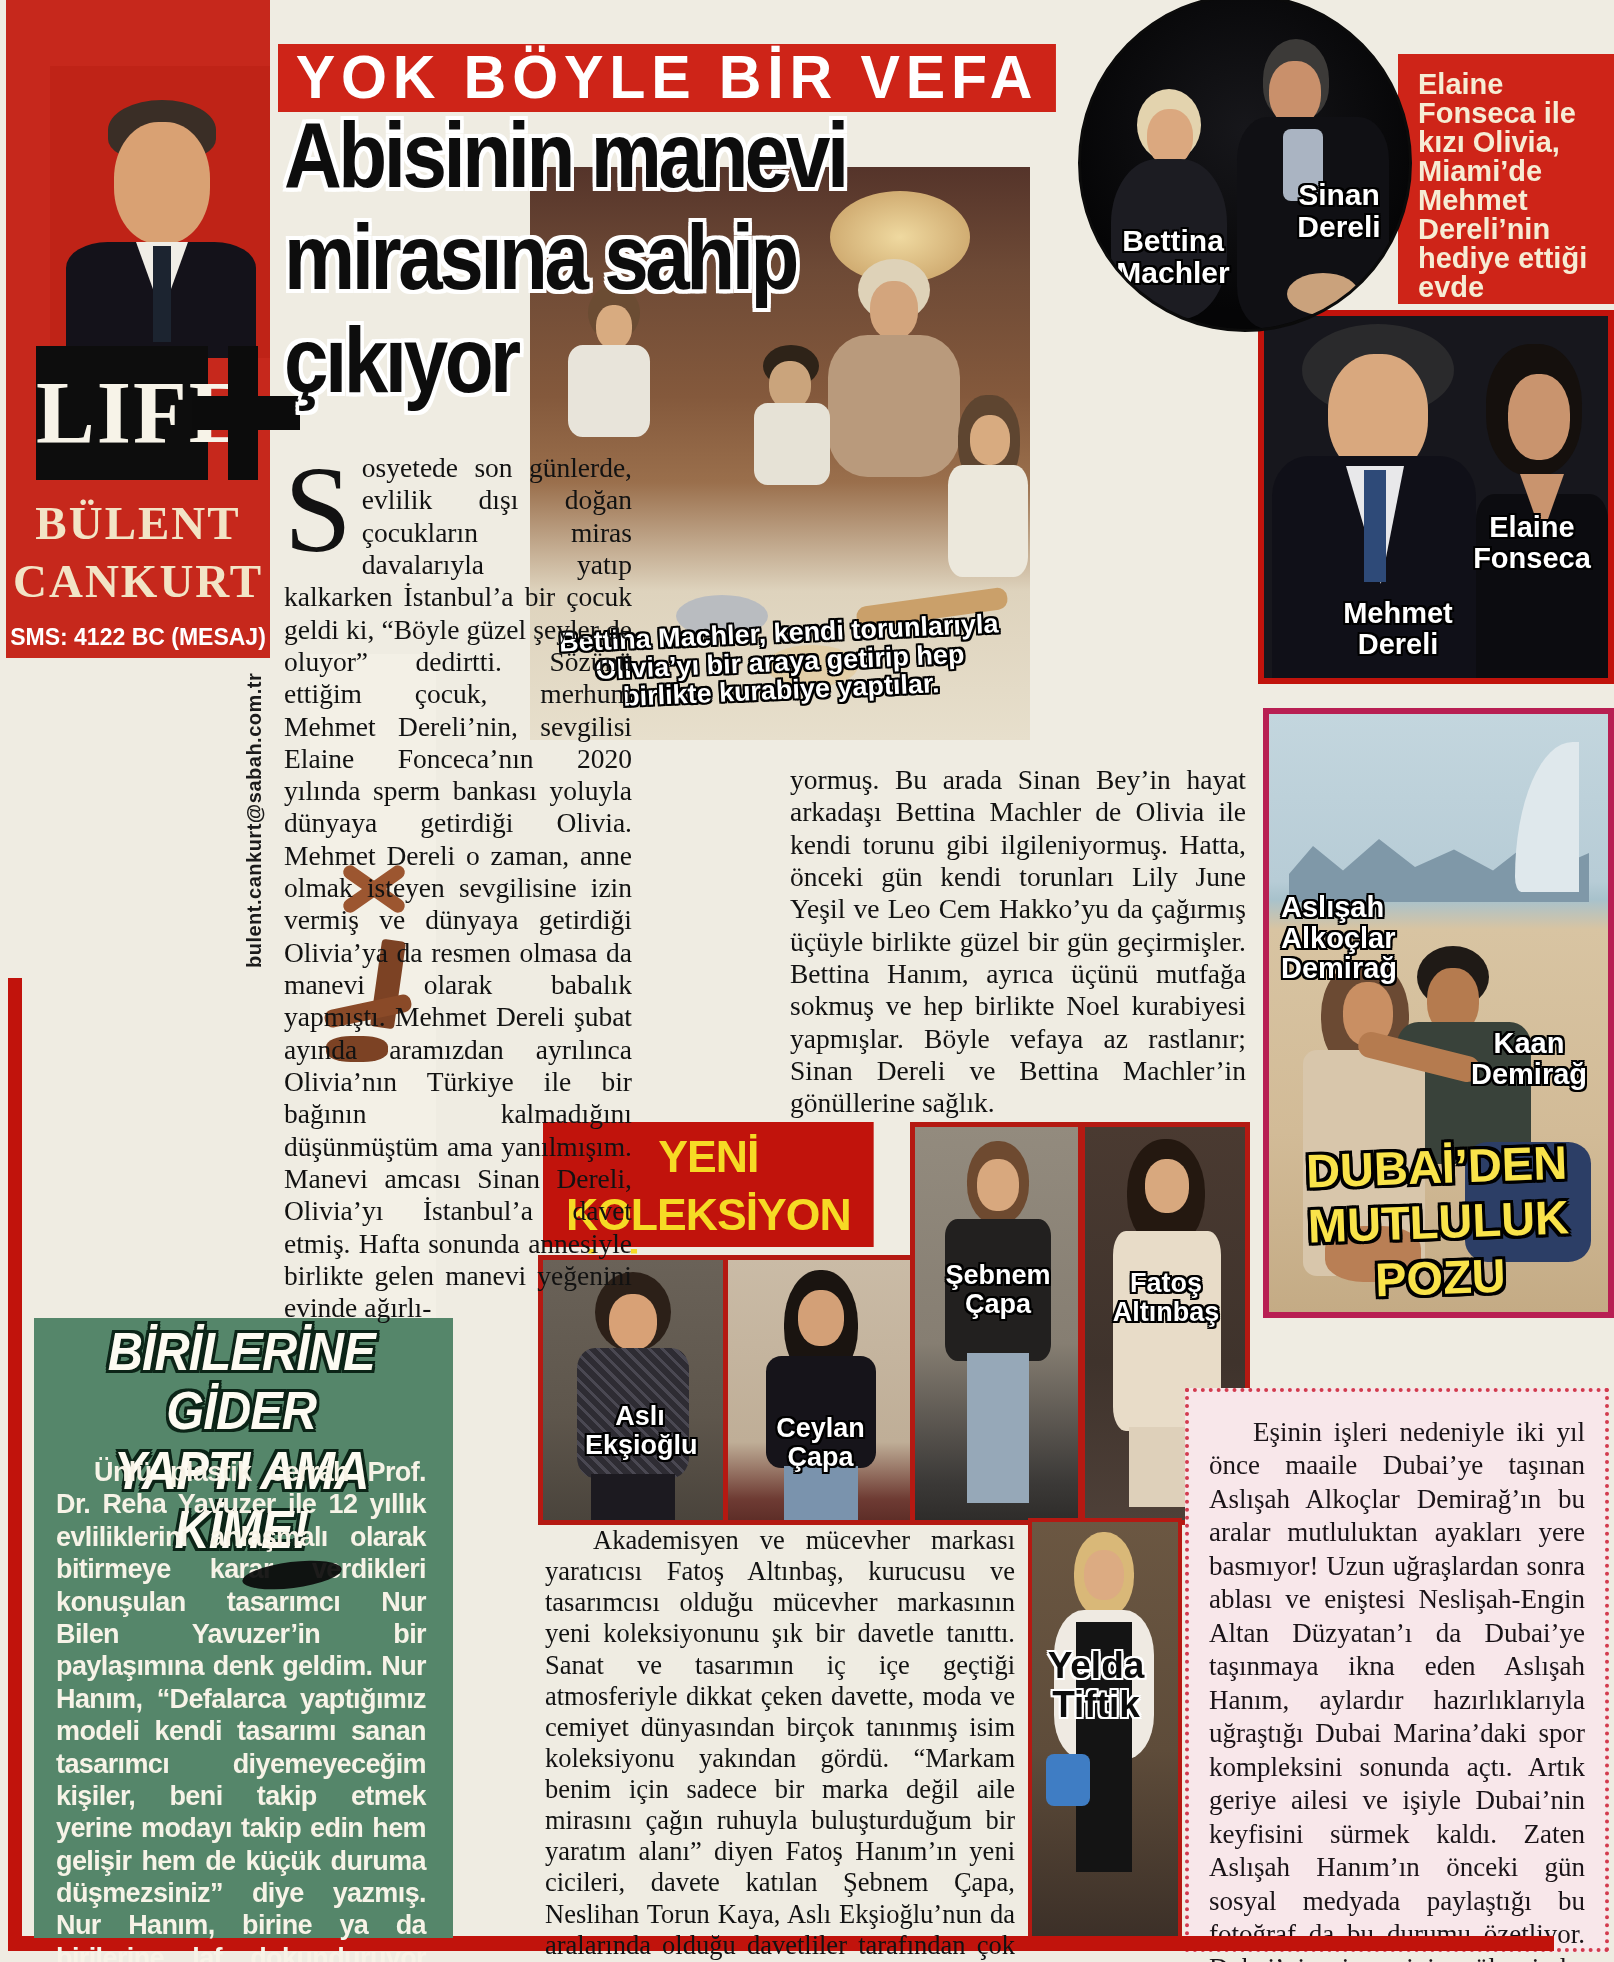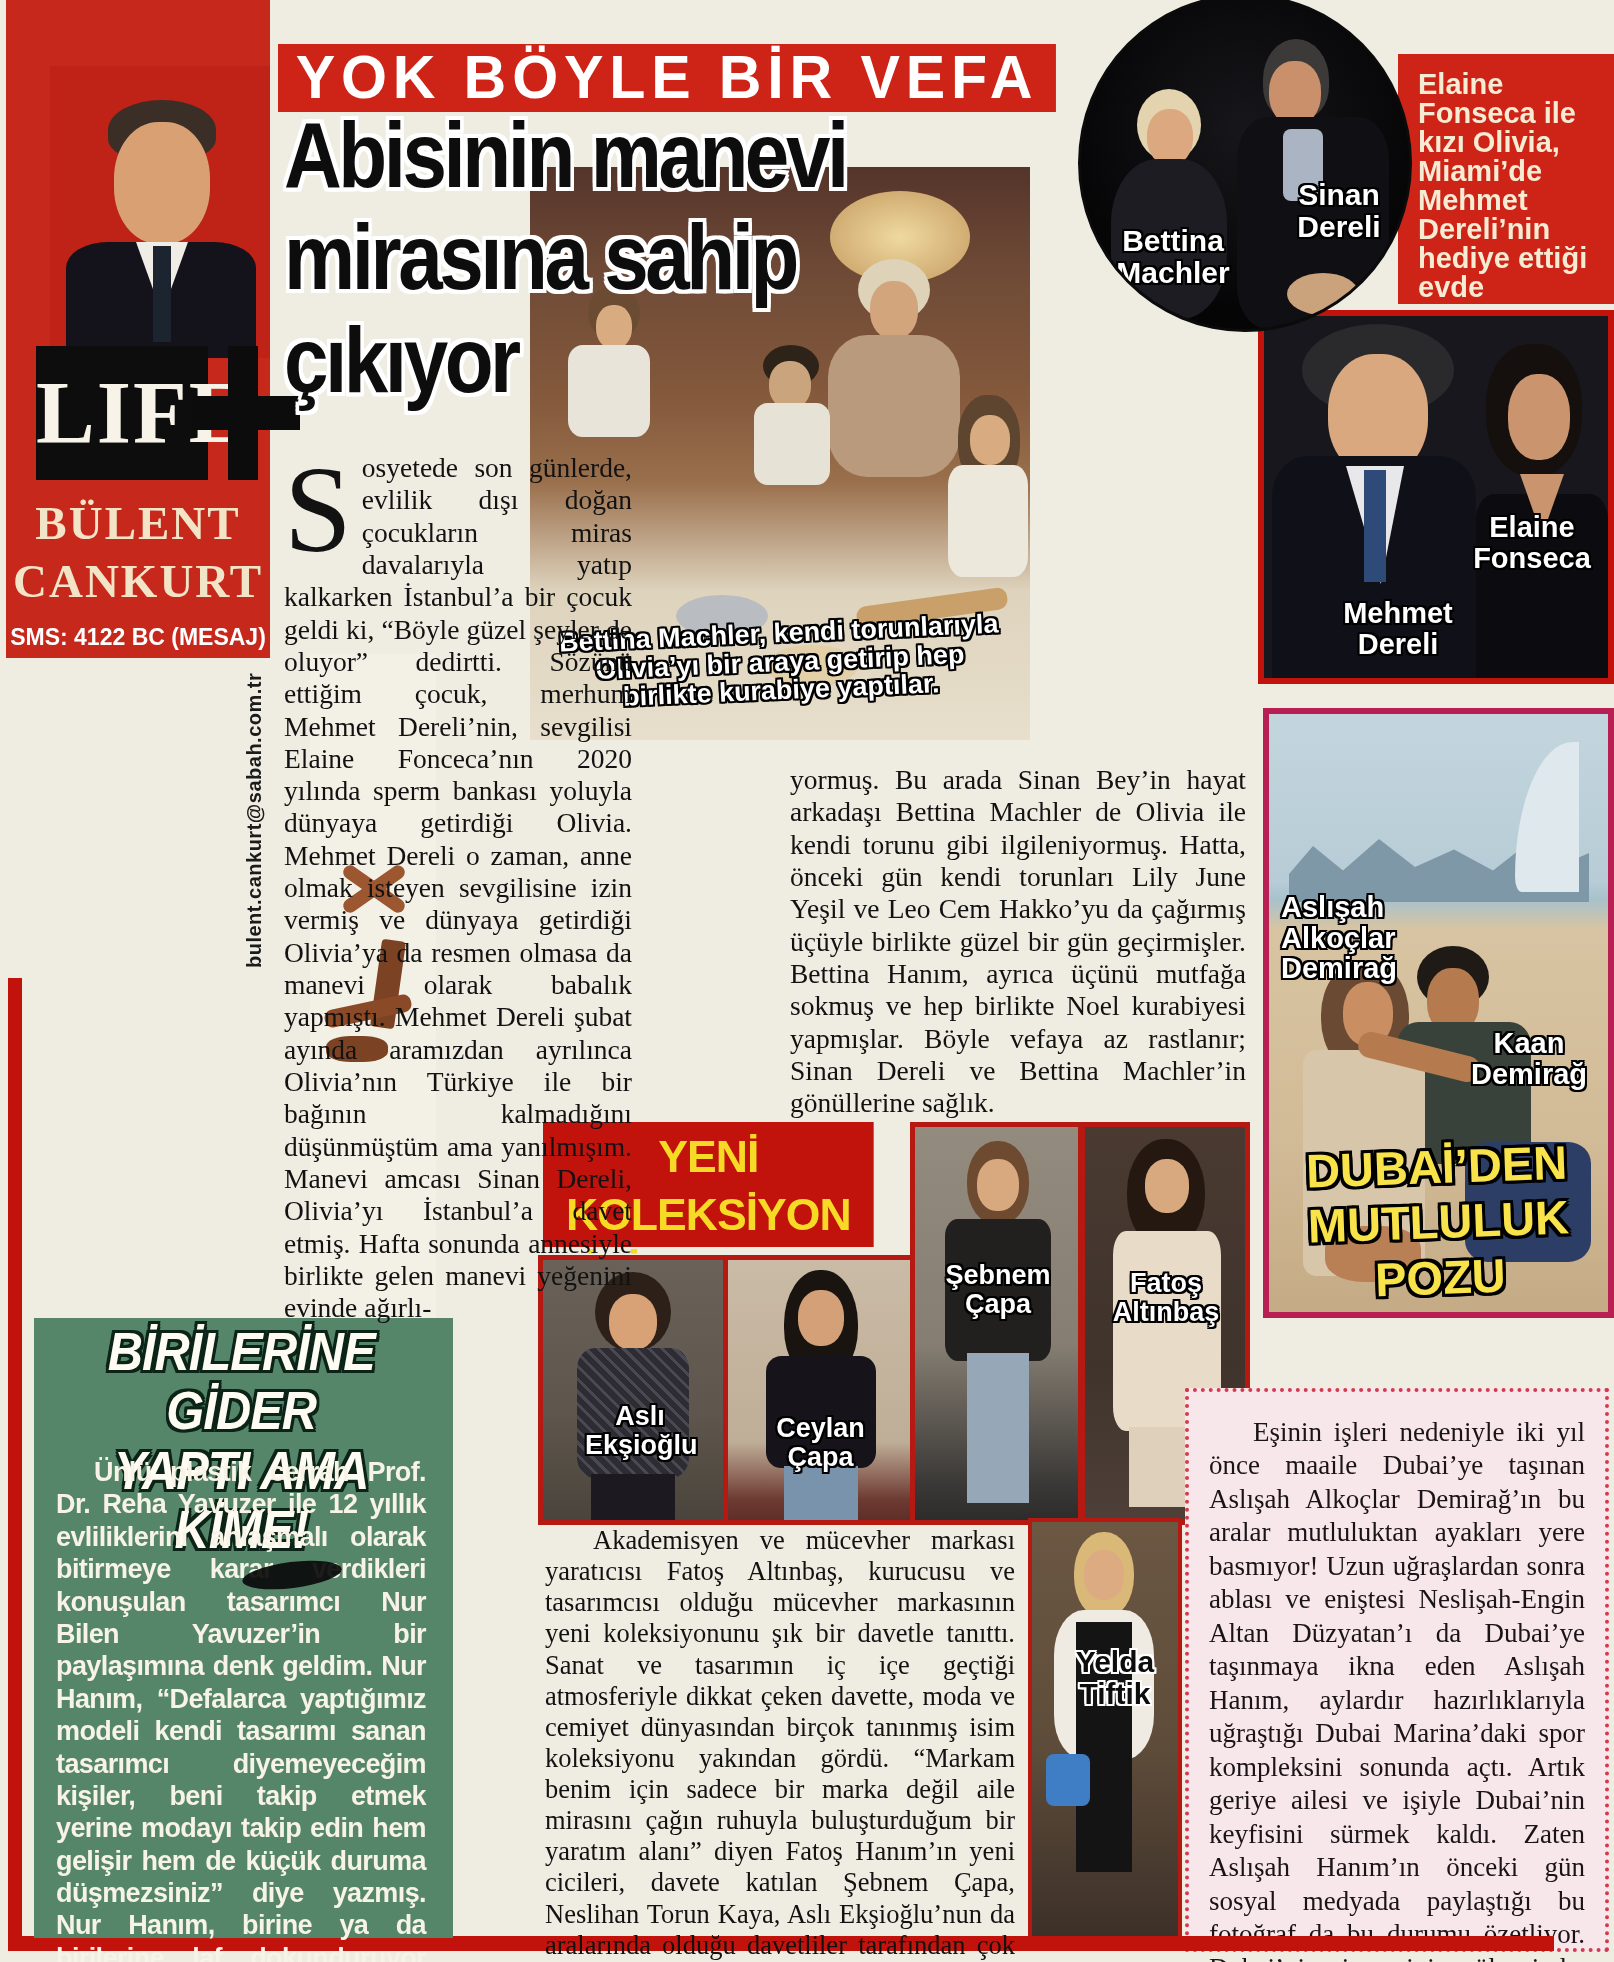--- a/index.html
+++ b/index.html
@@ -192,21 +192,21 @@
   </div>
 
   <div class="bodycol jc" style="left:545px;top:1525px;width:470px;height:410px;font-size:26.5px;text-indent:48px;">Akademisyen ve mücevher markası yaratıcısı Fatoş Altınbaş, kurucusu ve tasarımcısı olduğu mücevher markasının yeni koleksiyonunu şık bir davetle tanıttı. Sanat ve tasarımın iç içe geçtiği atmosferiyle dikkat çeken davette, moda ve cemiyet dünyasından birçok tanınmış isim koleksiyonu yakından gördü. “Markam benim için sadece bir marka değil aile mirasını çağın ruhuyla buluşturduğum bir yaratım alanı” diyen Fatoş Hanım’ın yeni cicileri, davete katılan Şebnem Çapa, Neslihan Torun Kaya, Aslı Ekşioğlu’nun da aralarında olduğu davetliler tarafından çok beğenildi.</div>
 
   <div class="photo" style="left:1028px;top:1518px;width:146px;height:414px;border:4px solid #b51912;background:linear-gradient(180deg,#6b5742 0%,#5e4c3a 55%,#3c3028 100%);">
     <i class="s" style="left:42px;top:10px;width:60px;height:86px;background:#d9b878;border-radius:48%;"></i>
     <i class="s" style="left:52px;top:28px;width:40px;height:50px;background:#dcab82;border-radius:46%;"></i>
     <i class="s" style="left:22px;top:88px;width:100px;height:150px;background:#efeae2;border-radius:30%;"></i>
     <i class="s" style="left:44px;top:100px;width:56px;height:250px;background:#141414;"></i>
     <i class="s" style="left:14px;top:232px;width:44px;height:52px;background:#3f7dc4;border-radius:8px;"></i>
-    <div class="lbl ow2" style="left:28px;top:124px;width:110px;font-size:30px;color:#0d0d0d;">Yelda Tiftik</div>
+    <div class="lbl ow2" style="left:9px;top:124px;width:110px;font-size:37px;color:#0d0d0d;">Yelda Tiftik</div>
   </div>
 
   <div class="photo" style="left:1263px;top:708px;width:339px;height:598px;border:6px solid #b81f53;
        background:linear-gradient(180deg,#c3d6de 0%,#b7ccd6 28%,#a8c2cc 31%,#d8c4a2 36%,#d2bb97 70%,#c4ab85 100%);">
     <i class="s" style="left:20px;top:118px;width:300px;height:70px;background:#7f98a8;clip-path:polygon(0 60%,8% 20%,18% 55%,30% 10%,42% 50%,55% 25%,68% 55%,80% 15%,92% 45%,100% 30%,100% 100%,0 100%);"></i>
     <i class="s" style="left:246px;top:28px;width:64px;height:150px;background:#dfe8ec;border-radius:90% 0 0 10%;"></i>
     <i class="s" style="left:52px;top:246px;width:88px;height:114px;background:#6b4a33;border-radius:48%;"></i>
     <i class="s" style="left:74px;top:268px;width:50px;height:64px;background:#c98f63;border-radius:46%;"></i>
     <i class="s" style="left:148px;top:232px;width:72px;height:62px;background:#1f1a16;border-radius:50%;"></i>
     <i class="s" style="left:158px;top:254px;width:52px;height:66px;background:#b57b4f;border-radius:46%;"></i>

